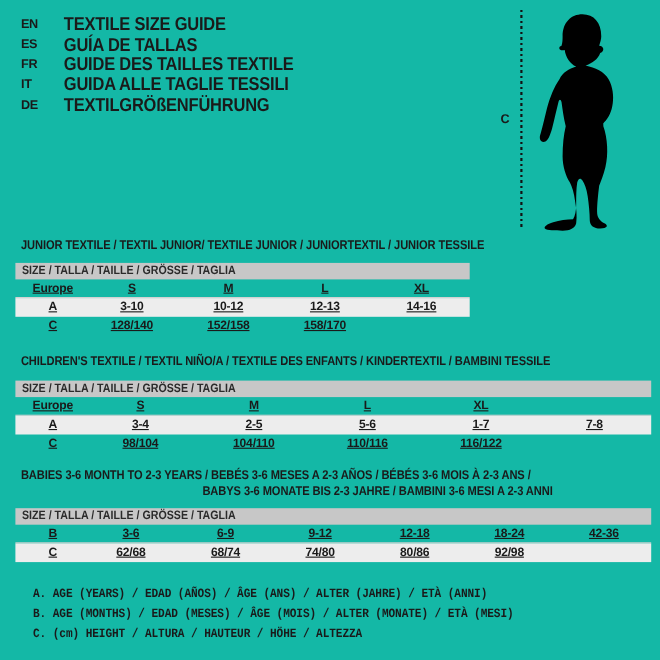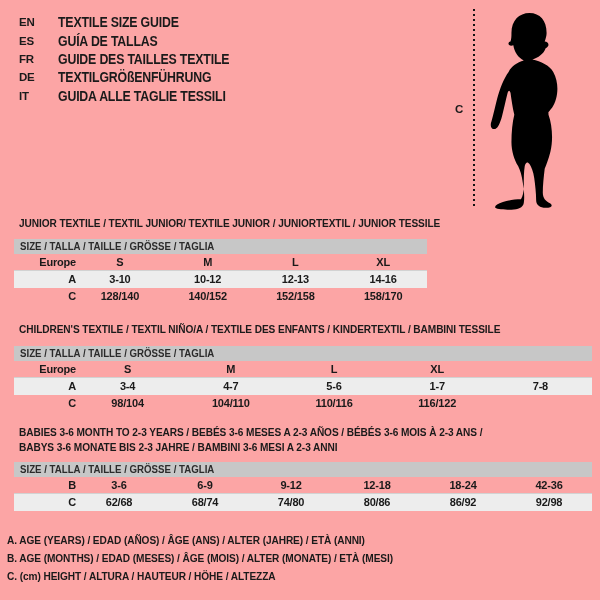--- a/index.html
+++ b/index.html
@@ -1,58 +1,58 @@
 <!DOCTYPE html>
 <html><head>
 <meta charset="utf-8">
 <style>
   * { margin:0; padding:0; box-sizing:border-box; }
   html,body { background:#fff; }
   body { font-family:"Liberation Sans", sans-serif; color:#1a1a1a; }
   #page {
-    position:relative; width:600px; height:600px; background:#fca5a5;
+    position:relative; width:600px; height:600px; background:#14b8a6;
     overflow:hidden; margin:0 auto;
   }
   .abs { position:absolute; }
   .cond {
     display:inline-block; transform:scaleX(0.88); transform-origin:0 50%;
     white-space:nowrap;
   }
 
   
   .lang-row { display:flex; height:18.4px; align-items:center; }
   .lang-code { width:39px; font-size:11.5px; font-weight:700; letter-spacing:-0.2px; }
-  .lang-label { font-size:14px; font-weight:700; letter-spacing:-0.2px; }
+  .lang-label { font-size:17px; font-weight:700; letter-spacing:-0.2px; }
 
   
   .marker-line {
     width:2px; background-image:repeating-linear-gradient(to bottom, #121212 0 2px, transparent 2px 5px);
   }
   .marker-label { font-size:11.5px; font-weight:700; }
 
   
   .sec-title { font-size:11.5px; font-weight:700; letter-spacing:-0.1px; line-height:14.5px; }
 
   
-  .size-table { position:absolute; }
+  .size-table { position:absolute;text-decoration:underline; }
   .bar {
     height:15px; background:#c7c7c7; line-height:15px; padding-left:6px;
     font-size:11px; font-weight:700; color:#2b2b2b;
   }
   .row { display:grid; height:17px; }
   .t1 .row { grid-template-columns:62px repeat(4, 1fr); }
   .t2 .row { grid-template-columns:62px repeat(5, 1fr); }
   .t3 .row { grid-template-columns:62px repeat(6, 1fr); }
   .row.head { border-bottom:1px solid #d2d2d2; }
   .row.alt { background:#ededed; }
   .cell {
     font-size:11px; font-weight:700; line-height:17px; letter-spacing:-0.2px;
     text-align:center; overflow:hidden;
   }
-  .cell.lbl { text-align:right; padding-left:6px; }
+  .cell.lbl { text-align:center; padding-left:6px; }
 
   
   .note-line { height:18.2px; font-size:11.5px; font-weight:700; letter-spacing:-0.1px; }
 </style>
 </head>
 <body>
 
 <div id="page">
 
   <div class="abs" style="left:19px; top:13px;">
@@ -62,26 +62,26 @@
     </div>
     <div class="lang-row">
       <span class="lang-code">ES</span>
       <span class="lang-label"><span class="cond">GUÍA DE TALLAS</span></span>
     </div>
     <div class="lang-row">
       <span class="lang-code">FR</span>
       <span class="lang-label"><span class="cond">GUIDE DES TAILLES TEXTILE</span></span>
     </div>
     <div class="lang-row">
+      <span class="lang-code">IT</span>
+      <span class="lang-label"><span class="cond">GUIDA ALLE TAGLIE TESSILI</span></span>
+    </div>
+    <div class="lang-row">
       <span class="lang-code">DE</span>
       <span class="lang-label"><span class="cond">TEXTILGRÖßENFÜHRUNG</span></span>
-    </div>
-    <div class="lang-row">
-      <span class="lang-code">IT</span>
-      <span class="lang-label"><span class="cond">GUIDA ALLE TAGLIE TESSILI</span></span>
     </div>
   </div>
 
   <div class="abs marker-label" style="left:455px; top:103px;">C</div>
   <div class="abs marker-line" style="left:473px; top:9px; height:198px;"></div>
   <svg class="abs" style="left:482px; top:6px;" width="95" height="206" viewBox="0 0 100 212" aria-hidden="true">
     <path fill="#000000" d="
       M50 5
       C61 5 68 13 68 26
       C68 29 67 32 66 35
@@ -144,21 +144,20 @@
     <div class="row alt">
       <span class="cell lbl">A</span>
       <span class="cell">3-10</span>
       <span class="cell">10-12</span>
       <span class="cell">12-13</span>
       <span class="cell">14-16</span>
     </div>
     <div class="row">
       <span class="cell lbl">C</span>
       <span class="cell">128/140</span>
-      <span class="cell">140/152</span>
       <span class="cell">152/158</span>
       <span class="cell">158/170</span>
     </div>
   </div>
 
   <div class="abs sec-title" style="left:19px; top:322px;">
     <span class="cond">CHILDREN'S TEXTILE / TEXTIL NIÑO/A / TEXTILE DES ENFANTS / KINDERTEXTIL / BAMBINI TESSILE</span>
   </div>
   <div class="size-table t2" style="left:14px; top:346px; width:578px;">
     <div class="bar">
@@ -167,35 +166,35 @@
     <div class="row head">
       <span class="cell lbl">Europe</span>
       <span class="cell">S</span>
       <span class="cell">M</span>
       <span class="cell">L</span>
       <span class="cell">XL</span>
     </div>
     <div class="row alt">
       <span class="cell lbl">A</span>
       <span class="cell">3-4</span>
-      <span class="cell">4-7</span>
+      <span class="cell">2-5</span>
       <span class="cell">5-6</span>
       <span class="cell">1-7</span>
       <span class="cell">7-8</span>
     </div>
     <div class="row">
       <span class="cell lbl">C</span>
       <span class="cell">98/104</span>
       <span class="cell">104/110</span>
       <span class="cell">110/116</span>
       <span class="cell">116/122</span>
     </div>
   </div>
 
-  <div class="abs sec-title" style="left:19px; top:425px;">
+  <div class="abs sec-title" style="left:19px; top:425px;text-align:right;">
     <span class="cond">BABIES 3-6 MONTH TO 2-3 YEARS / BEBÉS 3-6 MESES A 2-3 AÑOS / BÉBÉS 3-6 MOIS À 2-3 ANS /</span><br>
     <span class="cond">BABYS 3-6 MONATE BIS 2-3 JAHRE / BAMBINI 3-6 MESI A 2-3 ANNI</span>
   </div>
   <div class="size-table t3" style="left:14px; top:462px; width:578px;">
     <div class="bar">
       <span class="cond">SIZE / TALLA / TAILLE / GRÖSSE / TAGLIA</span>
     </div>
     <div class="row head">
       <span class="cell lbl">B</span>
       <span class="cell">3-6</span>
@@ -204,24 +203,23 @@
       <span class="cell">12-18</span>
       <span class="cell">18-24</span>
       <span class="cell">42-36</span>
     </div>
     <div class="row alt">
       <span class="cell lbl">C</span>
       <span class="cell">62/68</span>
       <span class="cell">68/74</span>
       <span class="cell">74/80</span>
       <span class="cell">80/86</span>
-      <span class="cell">86/92</span>
       <span class="cell">92/98</span>
     </div>
   </div>
 
-  <div class="abs" style="left:7px; top:534px;">
+  <div class="abs" style="left:30px; top:534px;font-family:Liberation Mono, monospace;">
     <div class="note-line"><span class="cond">A. AGE (YEARS) / EDAD (AÑOS) / ÂGE (ANS) / ALTER (JAHRE) / ETÀ (ANNI)</span></div>
     <div class="note-line"><span class="cond">B. AGE (MONTHS) / EDAD (MESES) / ÂGE (MOIS) / ALTER (MONATE) / ETÀ (MESI)</span></div>
     <div class="note-line"><span class="cond">C. (cm) HEIGHT / ALTURA / HAUTEUR / HÖHE / ALTEZZA</span></div>
   </div>
 
 </div>
 
 </body></html>

